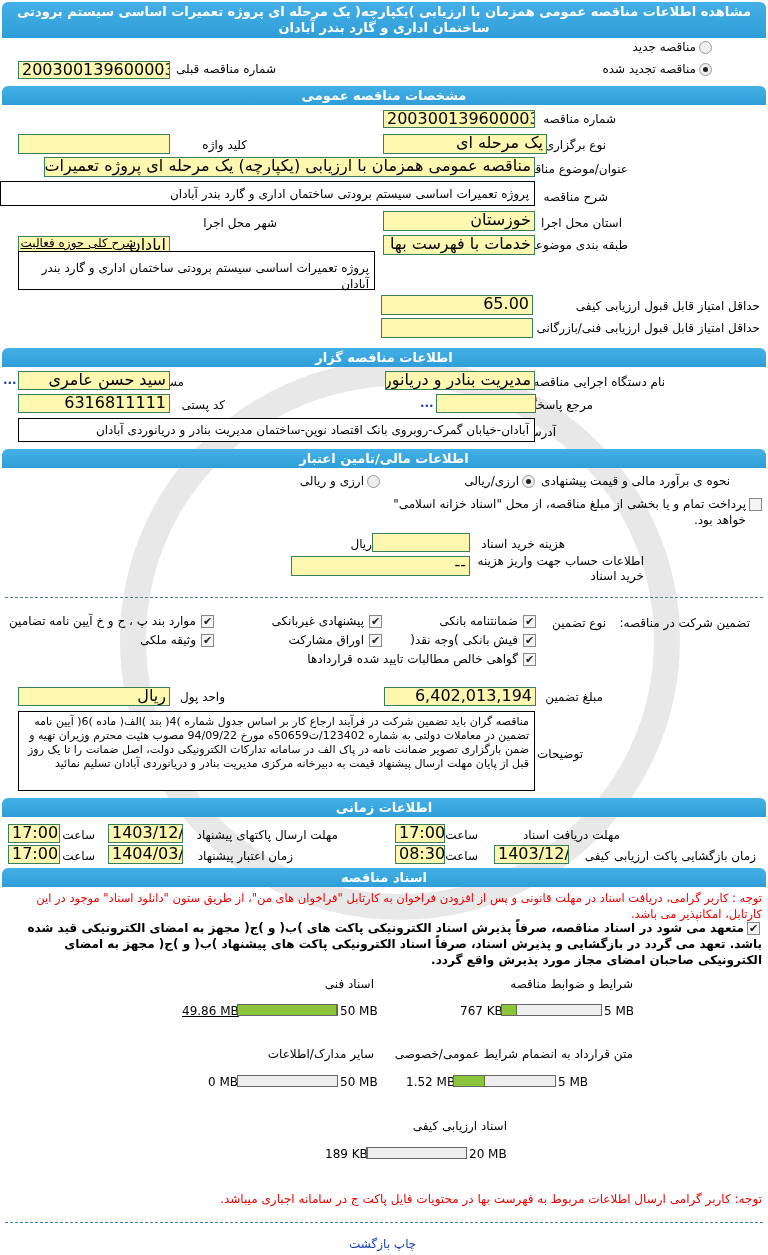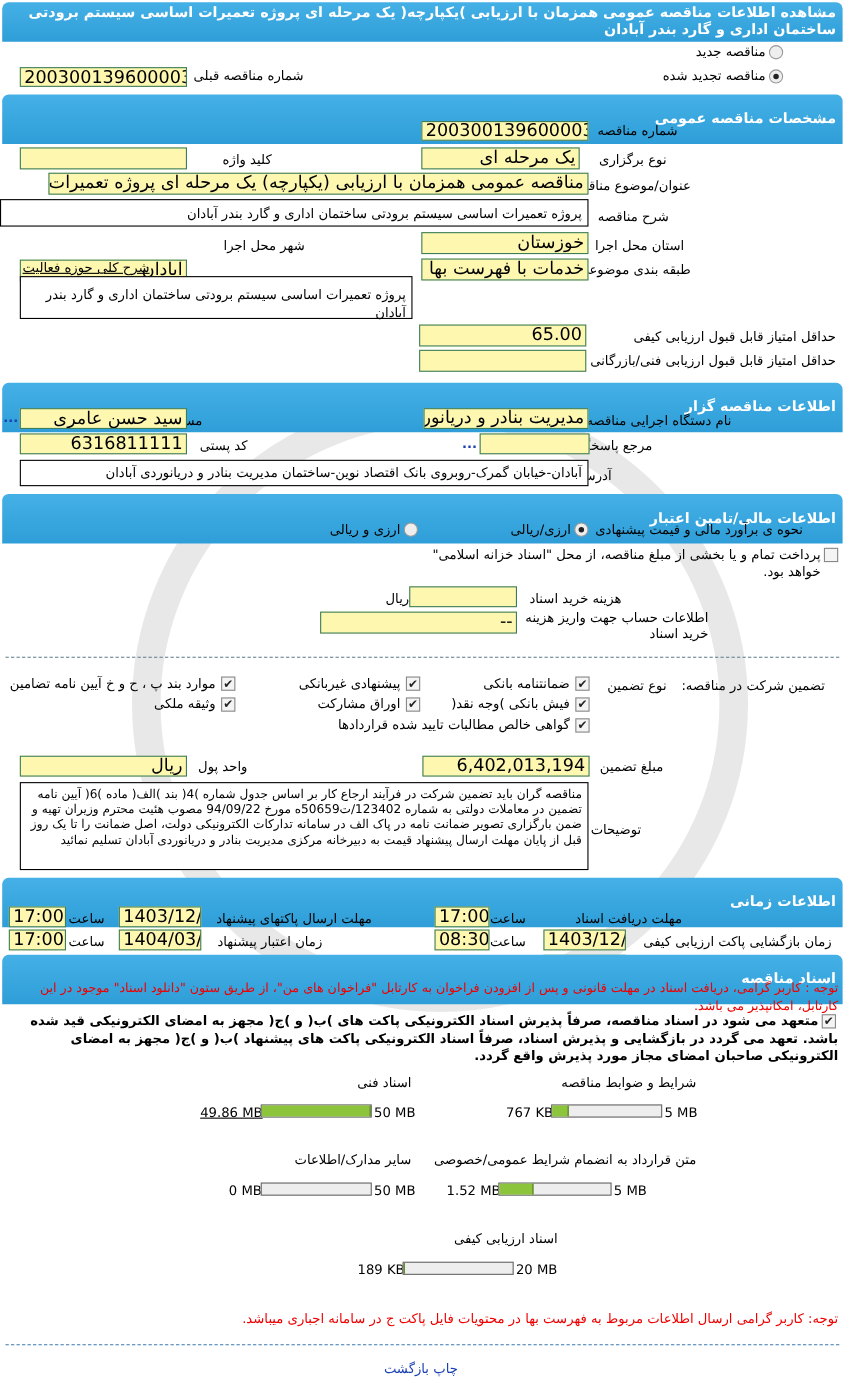--- a/index.html
+++ b/index.html
@@ -1,18 +1,18 @@
 <!DOCTYPE html>
 <html><head>
 <meta charset="utf-8">
 <style>
   * { box-sizing: border-box; margin: 0; padding: 0; }
   body { width: 768px; height: 1255px; background: #fff; font-family: "DejaVu Sans", sans-serif; font-size: 12px; color: #000; position: relative; overflow: hidden; direction: rtl; }
   .abs { position: absolute; }
-  .hdr { position: absolute; left: 2px; right: 2px; background: linear-gradient(#44b0e6, #2f9ed8); color: #fff; font-weight: bold; font-size: 13px; padding: 14px 6px; border-radius: 6px 6px 0 0; line-height: 17px; }
+  .hdr { position: absolute; left: 2px; right: 2px; background: linear-gradient(#44b0e6, #2f9ed8); color: #fff; font-weight: bold; font-size: 13px; padding: 1px 6px; border-radius: 6px 6px 0 0; line-height: 17px; text-align: center; }
   .title-bar { height: 36px; line-height: 16px; font-size: 13px; padding-top: 2px; }
   .lbl { position: absolute; white-space: nowrap; font-size: 12px; }
   .fld { position: absolute; height: 18px; background: #fdf7b0; border: 1px solid #3c7e5c; font-size: 16px; line-height: 16px; padding: 0 3px; white-space: nowrap; overflow: hidden; text-align: right; }
   .fld.ltr { direction: ltr; text-align: right; }
   .box { position: absolute; border: 1px solid #000; background: #fff; font-size: 12px; padding: 3px 5px; line-height: 16px; }
   .radio { position: absolute; width: 13px; height: 13px; border-radius: 50%; border: 1px solid #999; background: #eee; }
   .radio.on::after { content: ""; position: absolute; left: 3px; top: 3px; width: 5px; height: 5px; border-radius: 50%; background: #222; }
   .chk { position: absolute; width: 13px; height: 13px; border: 1px solid #888; background: #f4f4f4; font-size: 11px; line-height: 11px; text-align: center; color: #222; }
   .dots { position: absolute; color: #1a3fb0; font-weight: bold; font-size: 12px; }
   .sep { position: absolute; left: 5px; right: 5px; border-top: 1px dashed #5b7a8a; }
@@ -35,21 +35,21 @@
 <div class="lbl" style="right:72px; top:62px;">مناقصه تجدید شده</div>
 <div class="lbl" style="right:492px; top:62px;">شماره مناقصه قبلی</div>
 <div class="fld ltr" style="left:18px; top:61px; width:152px;">2003001396000032</div>
 
 <div class="hdr" style="top:86px;"><span>مشخصات مناقصه عمومی</span></div>
 
 <div class="lbl" style="right:152px; top:112px;">شماره مناقصه</div>
 <div class="fld ltr" style="left:383px; top:110px; width:152px;">2003001396000035</div>
 
 <div class="lbl" style="right:162px; top:138px;">نوع برگزاری</div>
-<div class="fld" style="left:383px; top:134px; width:144px; height:20px;">یک مرحله ای</div>
+<div class="fld" style="left:383px; top:134px; width:164px; height:20px;">یک مرحله ای</div>
 <div class="lbl" style="right:521px; top:138px;">کلید واژه</div>
 <div class="fld" style="left:18px; top:134px; width:152px; height:20px;"></div>
 
 <div class="lbl" style="right:140px; top:162px;">عنوان/موضوع مناقصه</div>
 <div class="fld" style="left:44px; top:157px; width:491px; height:20px;">مناقصه عمومی همزمان با ارزیابی (یکپارچه) یک مرحله ای پروژه تعمیرات اساسی سیستم</div>
 
 <div class="lbl" style="right:160px; top:190px;">شرح مناقصه</div>
 <div class="box" style="left:0; top:181px; width:535px; height:25px; padding-top:4px;">پروژه تعمیرات اساسی سیستم برودتی ساختمان اداری و گارد بندر آبادان</div>
 
 <div class="lbl" style="right:146px; top:216px;">استان محل اجرا</div>

